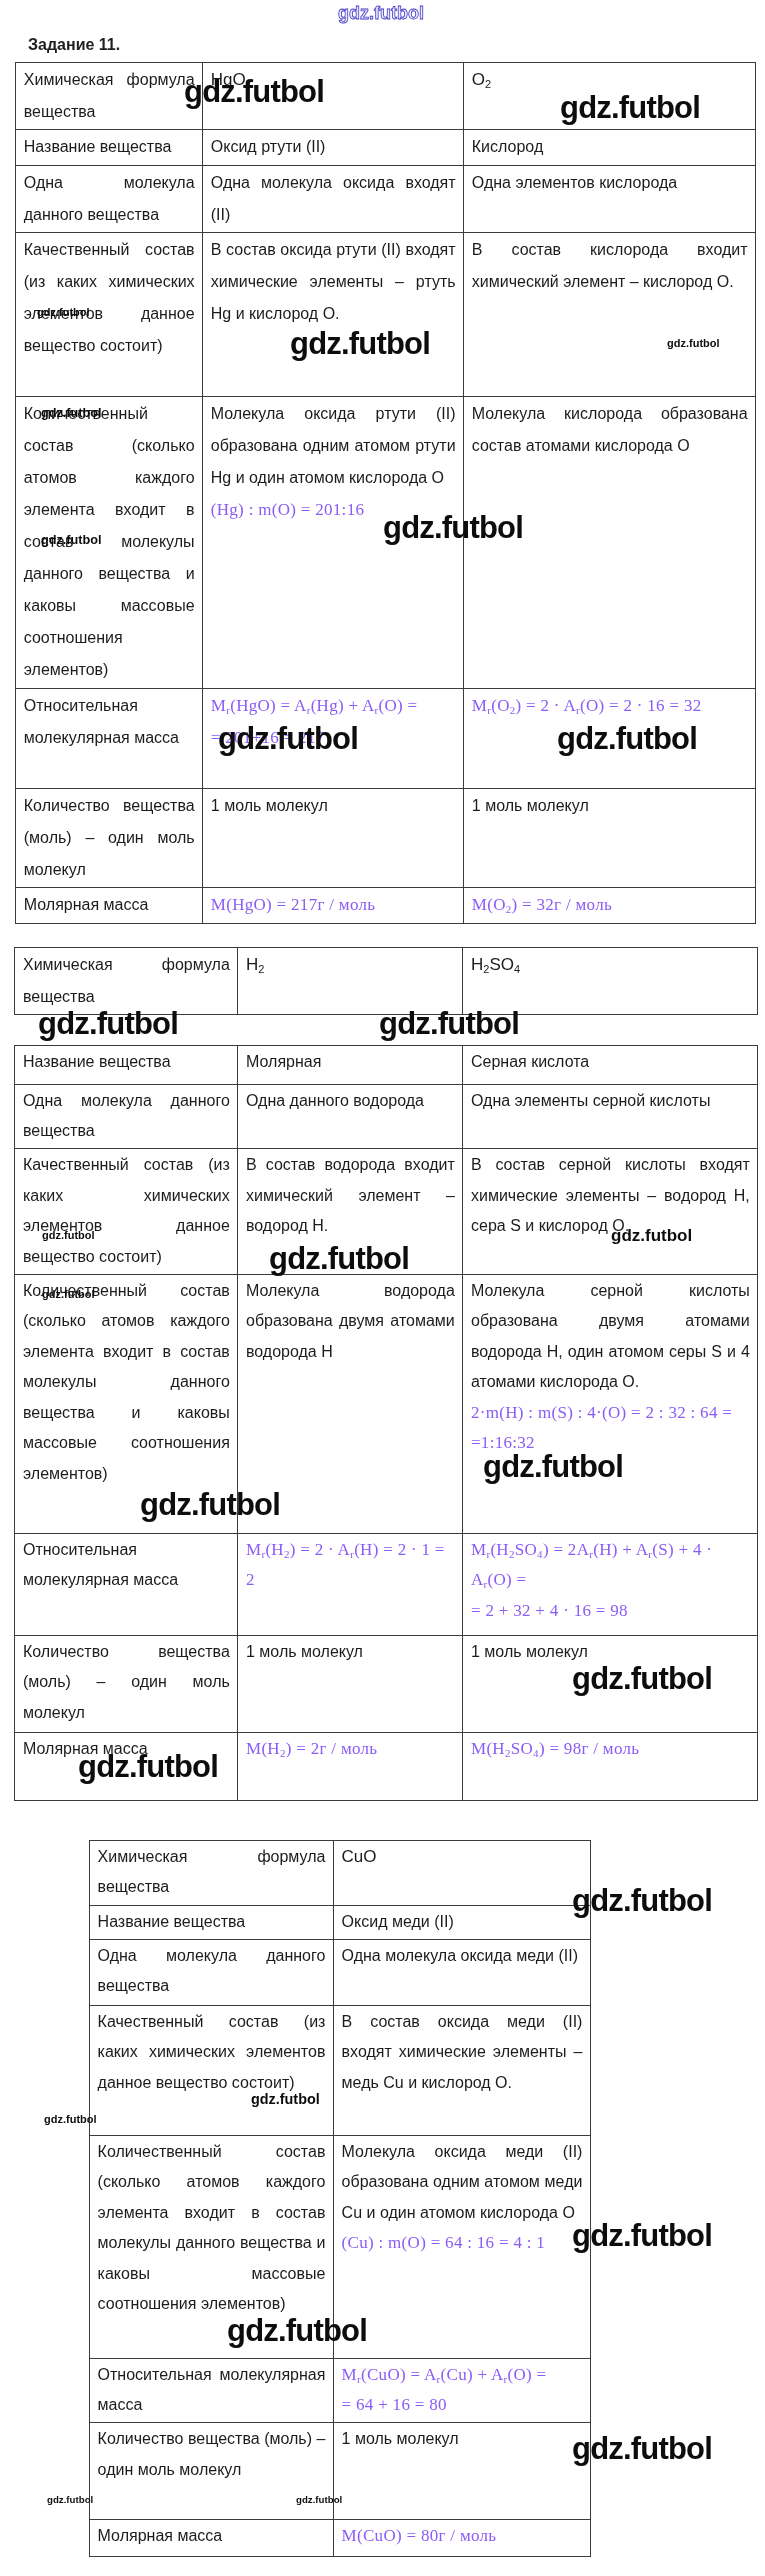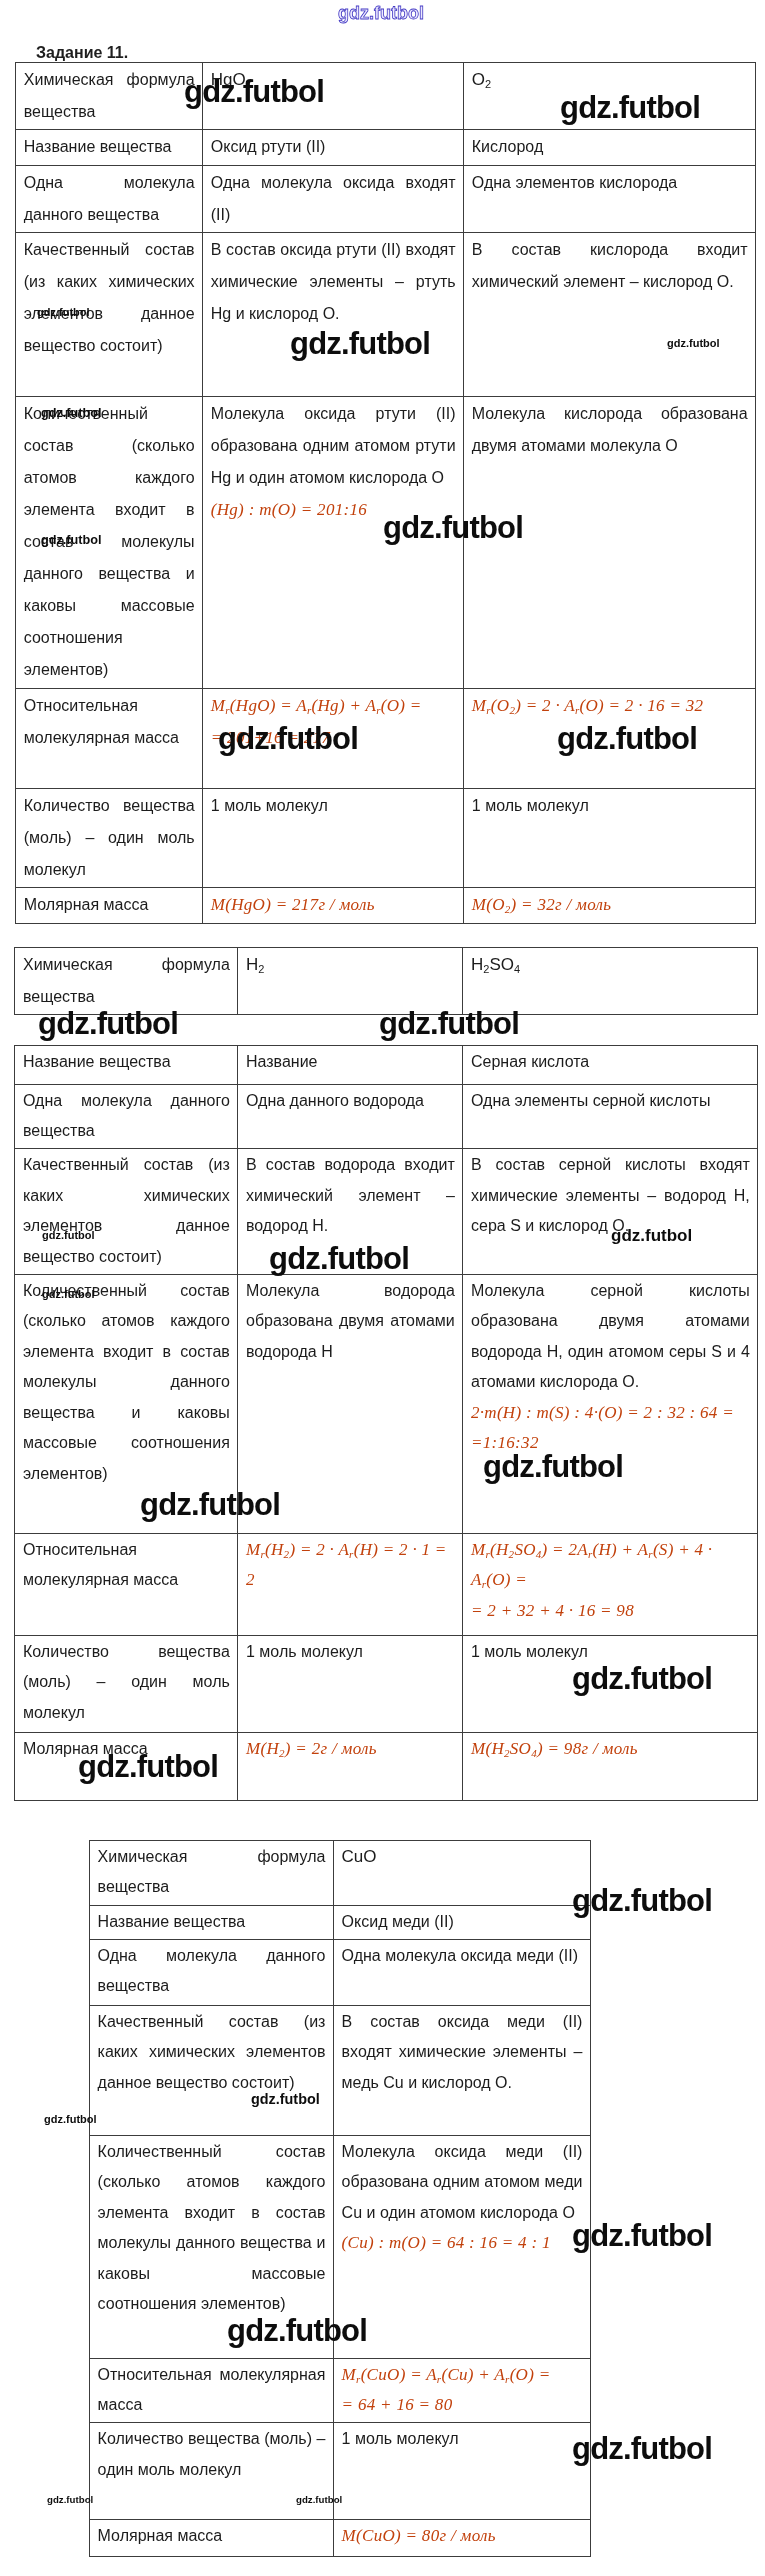--- a/index.html
+++ b/index.html
@@ -8,36 +8,36 @@
     font-family:"Liberation Sans","DejaVu Sans",sans-serif;color:#1c1c1c;
     overflow:hidden;
   }
   .wm-top{
     position:absolute;left:338px;top:3.4px;width:93px;
     font-size:18px;font-weight:700;letter-spacing:0px;
     color:#ece9ff;-webkit-text-stroke:0.8px #443ac4;text-stroke:0.8px #443ac4;
     font-family:"Liberation Sans","DejaVu Sans",sans-serif;
   }
   .heading{
-    position:absolute;left:24px;top:32px;margin:12px;
+    position:absolute;left:24px;top:32px;margin:4px;
     font-size:16px;font-weight:700;color:#1f1f1f;
   }
   table.doc{
     position:absolute;border-collapse:collapse;table-layout:fixed;background:transparent;
   }
   table.doc td{
     border:0.8px solid #3c3c3c;vertical-align:top;padding:0.8px 7.6px 1.7px 7.6px;overflow:hidden;
   }
   table.lh38 td{font-size:16px;line-height:32px;}
   table.lh36 td{font-size:16px;line-height:30.5px;}
   .blk{margin:0;}
   .blk.t{text-align:justify;}
   .blk.f{
-    font-family:"Liberation Serif","DejaVu Serif",serif;font-style:italic;
-    font-size:17px;color:#c2410c;text-align:left;letter-spacing:0.3px;
+    font-family:"Liberation Serif","DejaVu Serif",serif;
+    font-size:17px;color:#8b5cf6;text-align:left;letter-spacing:0.3px;
   }
   .blk.c{font-size:17px;text-align:left;}
   sub{font-size:11px;line-height:0;vertical-align:-3.4px;font-style:inherit;}
   .wm{
     position:absolute;color:#0d0d0d;font-weight:700;white-space:nowrap;
     font-family:"Liberation Sans","DejaVu Sans",sans-serif;
   }
   .wm.big{font-size:31px;letter-spacing:-0.8px;}
   .wm.md{font-size:17px;}
   .wm.md2{font-size:14.4px;}
@@ -104,21 +104,21 @@
       </tr>
       <tr style="height: 288px;">
         <td>
           <div class="blk t">Количественный состав (сколько атомов каждого элемента входит в состав молекулы данного вещества и каковы массовые соотношения элементов)</div>
         </td>
         <td>
           <div class="blk t">Молекула оксида ртути (II) образована одним атомом ртути Hg и один атомом кислорода O</div>
           <div class="blk f">(Hg) : m(O) = 201:16</div>
         </td>
         <td>
-          <div class="blk t">Молекула кислорода образована двумя атомами молекула O</div>
+          <div class="blk t">Молекула кислорода образована состав атомами кислорода O</div>
         </td>
       </tr>
       <tr style="height: 100px;">
         <td>
           <div class="blk t">Относительная молекулярная масса</div>
         </td>
         <td>
           <div class="blk f">M<sub>r</sub>(HgO) = A<sub>r</sub>(Hg) + A<sub>r</sub>(O) =</div>
           <div class="blk f">= 201+16 = 217</div>
         </td>
@@ -175,21 +175,21 @@
       <col style="width: 223px;">
       <col style="width: 225px;">
       <col style="width: 295px;">
     </colgroup>
     <tbody>
       <tr style="height: 39px;">
         <td>
           <div class="blk t">Название вещества</div>
         </td>
         <td>
-          <div class="blk t">Название</div>
+          <div class="blk t">Молярная</div>
         </td>
         <td>
           <div class="blk t">Серная кислота</div>
         </td>
       </tr>
       <tr style="height: 61px;">
         <td>
           <div class="blk t">Одна молекула данного вещества</div>
         </td>
         <td>

